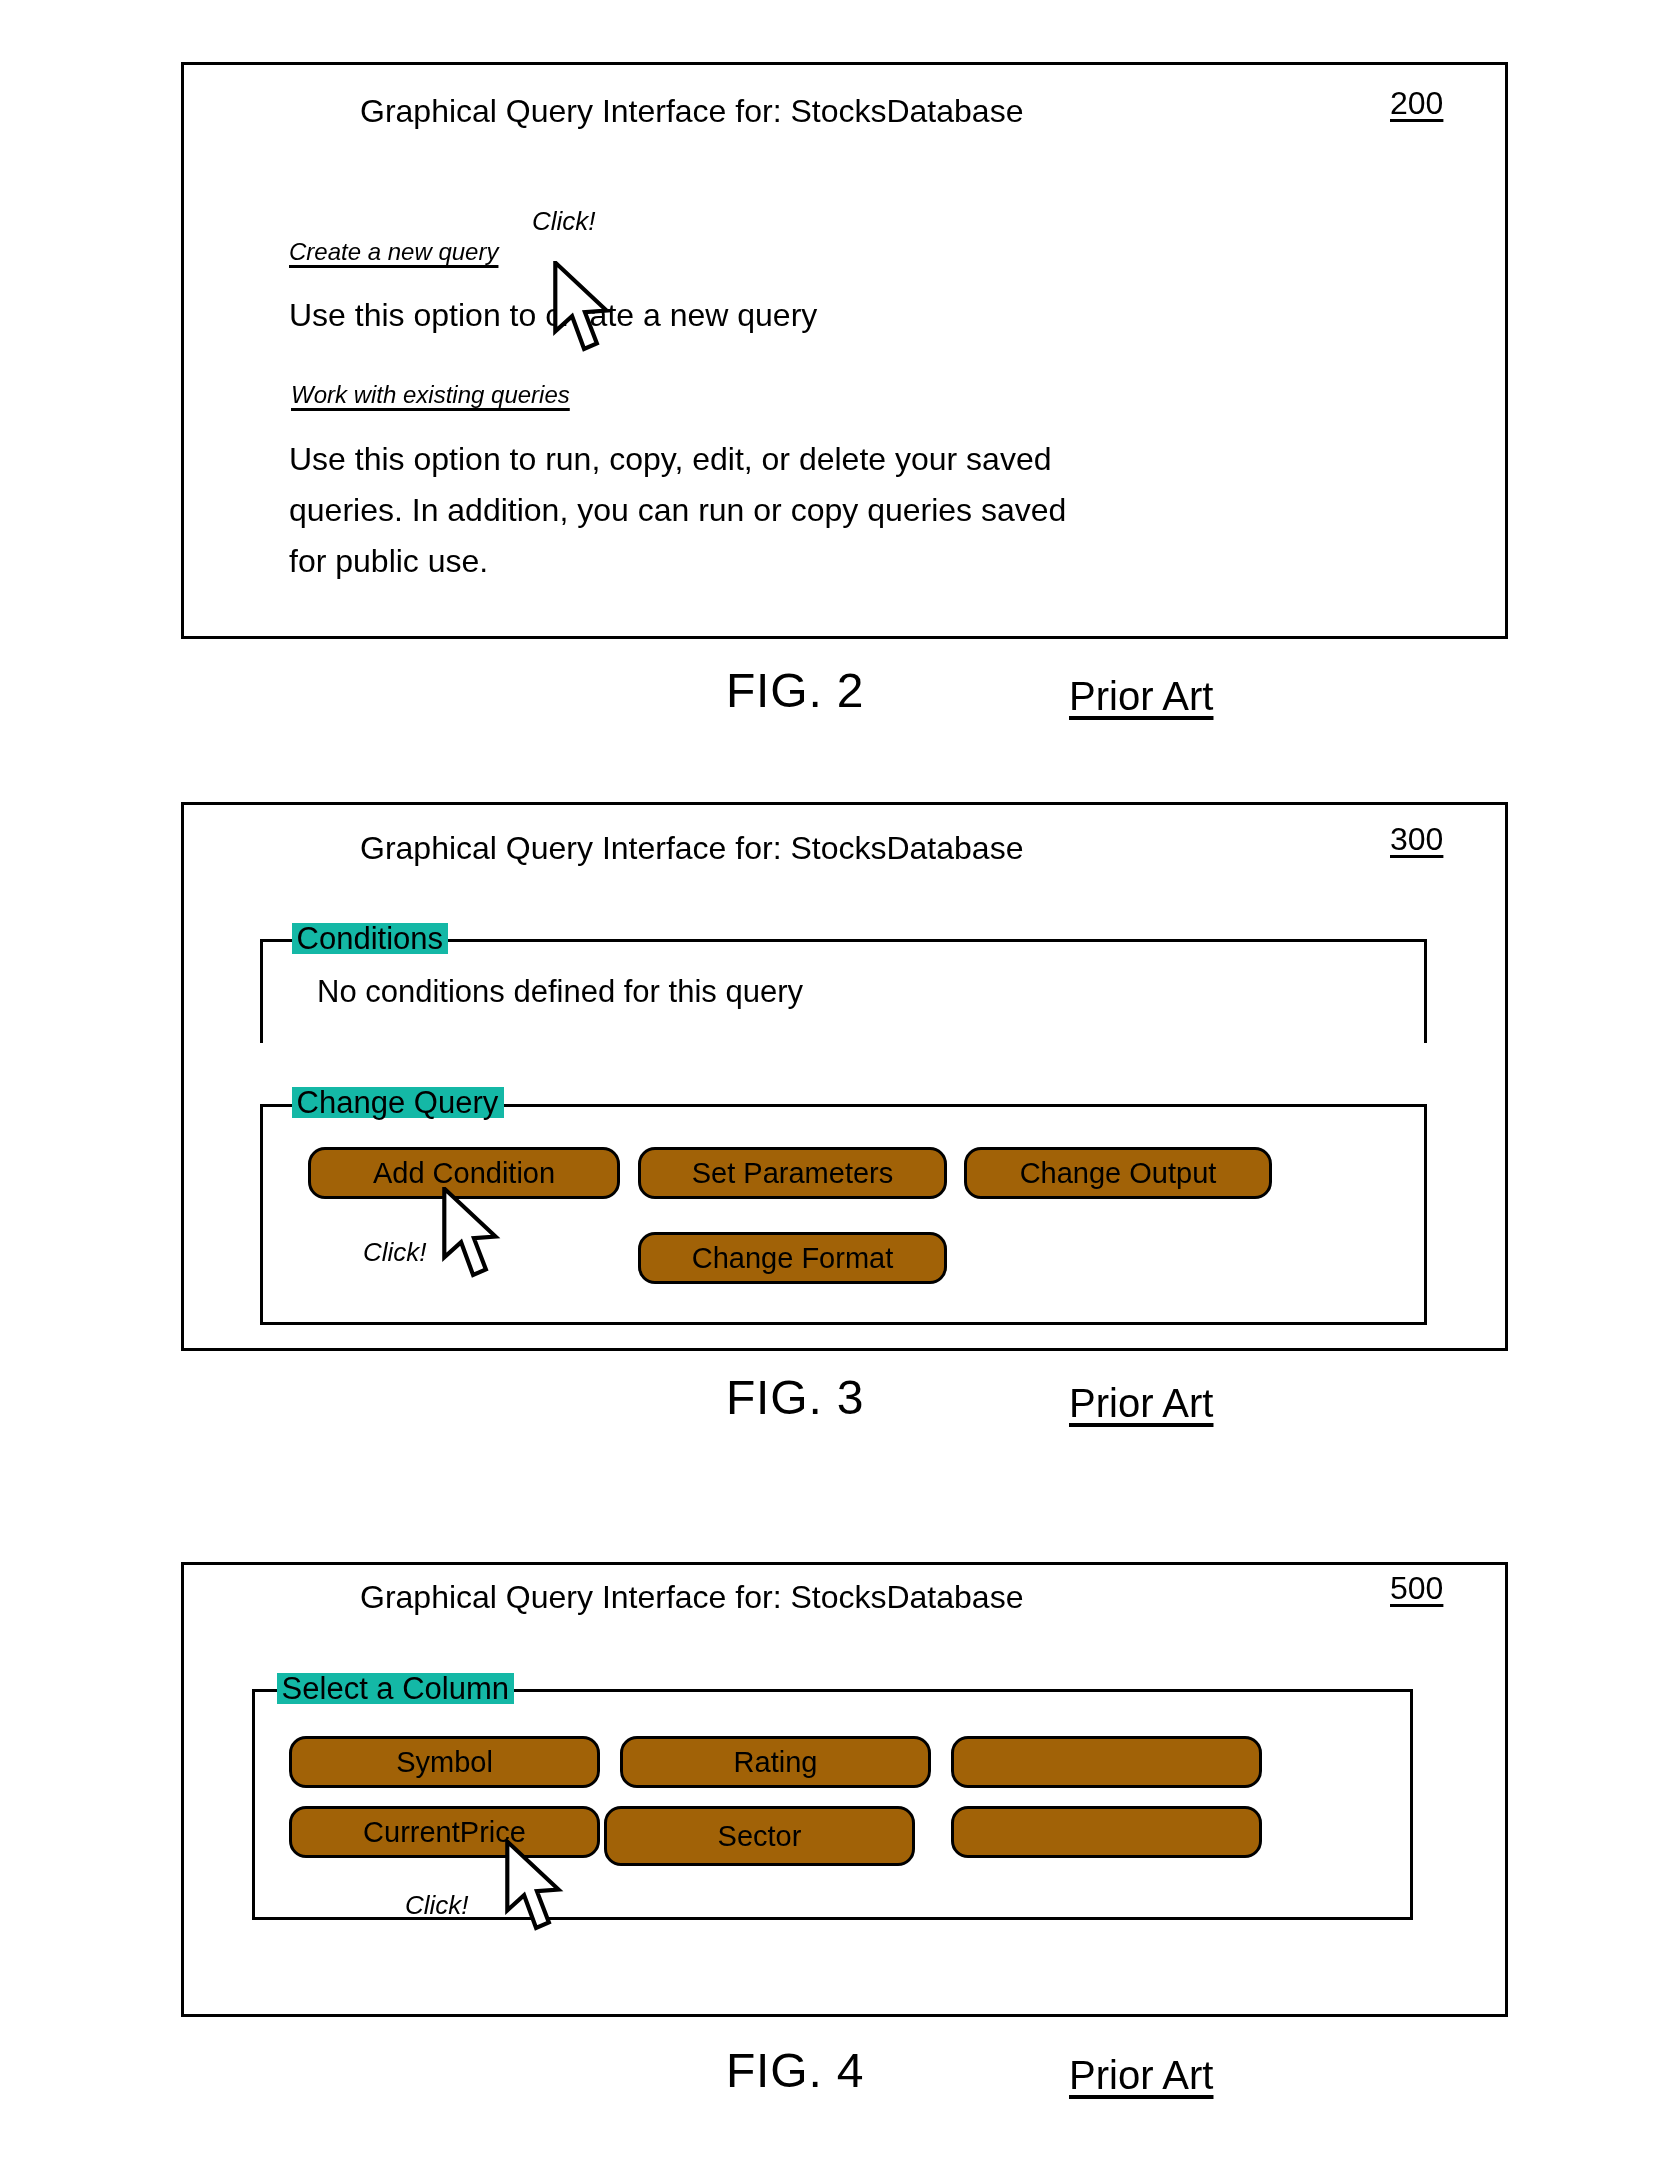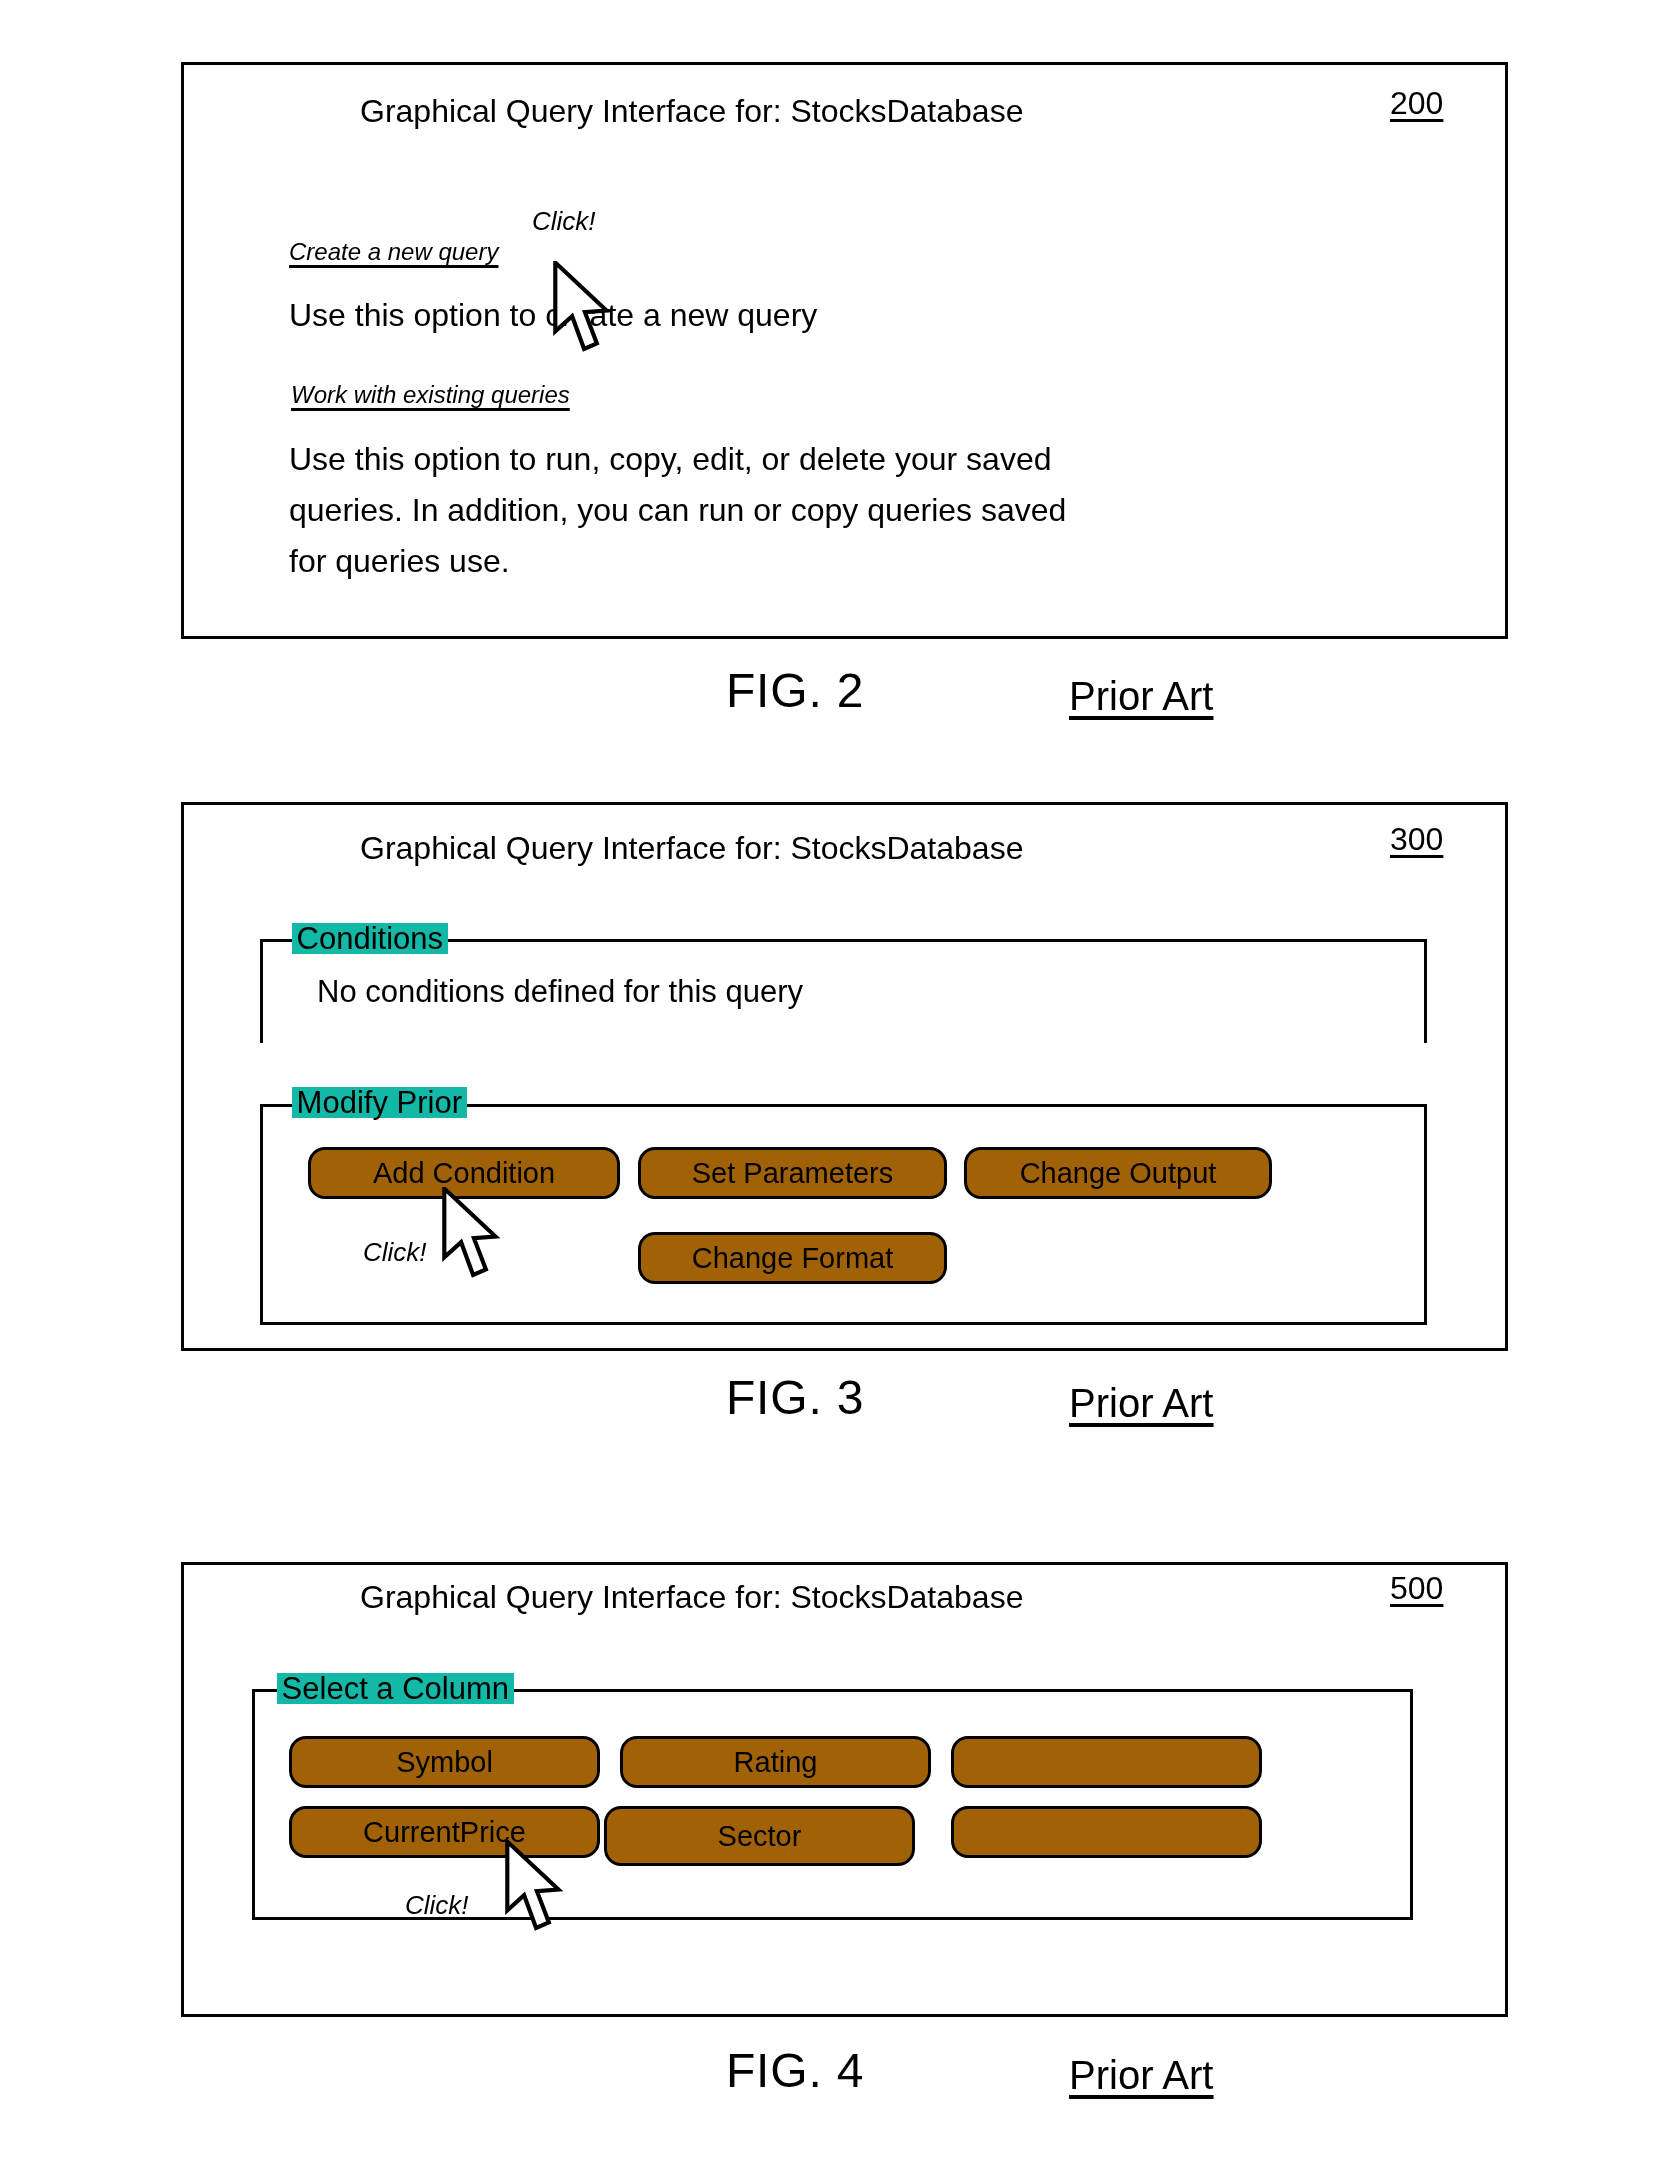--- a/index.html
+++ b/index.html
@@ -136,21 +136,21 @@
   <div class="click-label" style="left:532px; top:206px;">Click!</div>
 
   <a class="link-text" style="left:289px; top:238px; color:#000;">Create a new query</a>
 
   <div class="body-text" style="left:289px; top:295px;">Use this option to create a new query</div>
 
   <a class="link-text" style="left:291px; top:381px; color:#000;">Work with existing queries</a>
 
   <div class="body-text" style="left:289px; top:439px;">Use this option to run, copy, edit, or delete your saved</div>
   <div class="body-text" style="left:289px; top:490px;">queries.  In addition, you can run or copy queries saved</div>
-  <div class="body-text" style="left:289px; top:541px;">for queries use.</div>
+  <div class="body-text" style="left:289px; top:541px;">for public use.</div>
 
   <div class="cursor" style="left:552px; top:261px;">
     <svg width="77" height="96" viewBox="0 0 48 60" xmlns="http://www.w3.org/2000/svg">
       <path d="M2 1 L2 44 L12.5 34.5 L20 55 L28 51.5 L20.5 32 L34 31 Z" fill="#ffffff" stroke="#000000" stroke-width="2.6" stroke-linejoin="miter"></path>
     </svg>
   </div>
 
   <div class="fig-caption" style="left:726px; top:663px;">FIG. 2</div>
   <div class="prior-art" style="left:1069px; top:674px;">Prior Art</div>
 </div>
@@ -161,21 +161,21 @@
 
   <div class="screen-title" style="left:360px; top:831px;">Graphical Query Interface for:  StocksDatabase</div>
 
   <div class="ref-number" style="left:1390px; top:821px;">300</div>
 
   <div class="group-box" style="left:260px; top:939px; width:1167px; height:104px; border-bottom:none;"></div>
   <div class="group-legend" style="left:292px; top:923px;">Conditions</div>
   <div class="group-content-text" style="left:317px; top:974px;">No conditions defined for this query</div>
 
   <div class="group-box" style="left:260px; top:1104px; width:1167px; height:221px;"></div>
-  <div class="group-legend" style="left:292px; top:1087px;">Modify Prior</div>
+  <div class="group-legend" style="left:292px; top:1087px;">Change Query</div>
 
   <div class="btn" style="left:308px; top:1147px; width:312px; height:52px;">Add Condition</div>
   <div class="btn" style="left:638px; top:1147px; width:309px; height:52px;">Set Parameters</div>
   <div class="btn" style="left:964px; top:1147px; width:308px; height:52px;">Change Output</div>
   <div class="btn" style="left:638px; top:1232px; width:309px; height:52px;">Change Format</div>
 
   <div class="click-label" style="left:363px; top:1237px;">Click!</div>
 
   <div class="cursor" style="left:441px; top:1187px;">
     <svg width="77" height="96" viewBox="0 0 48 60" xmlns="http://www.w3.org/2000/svg">

